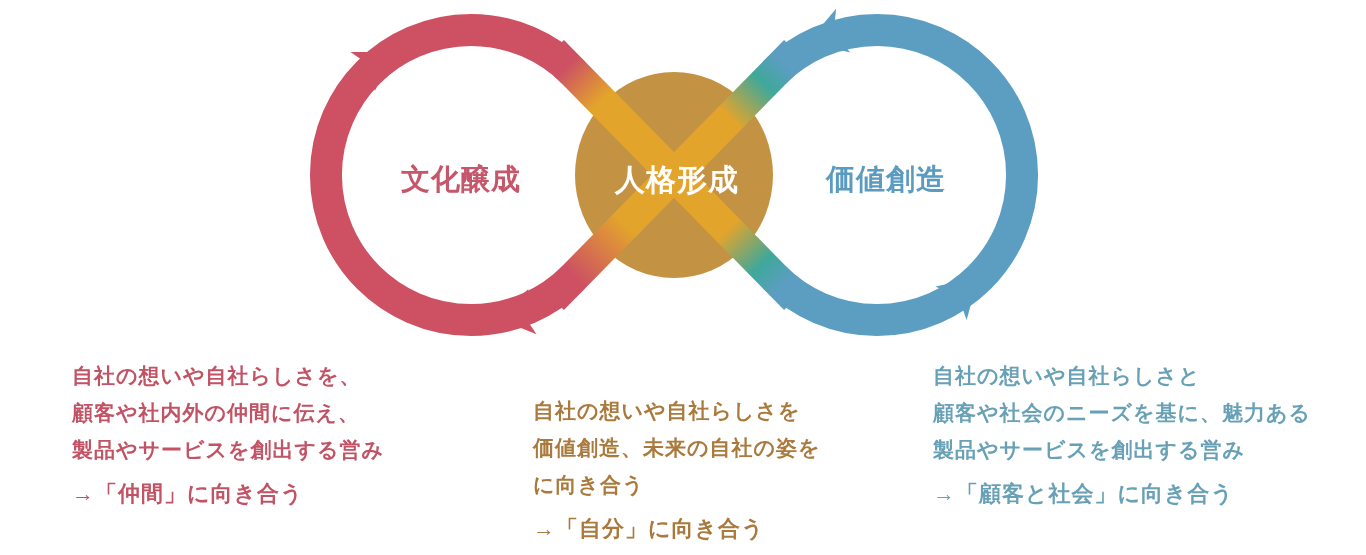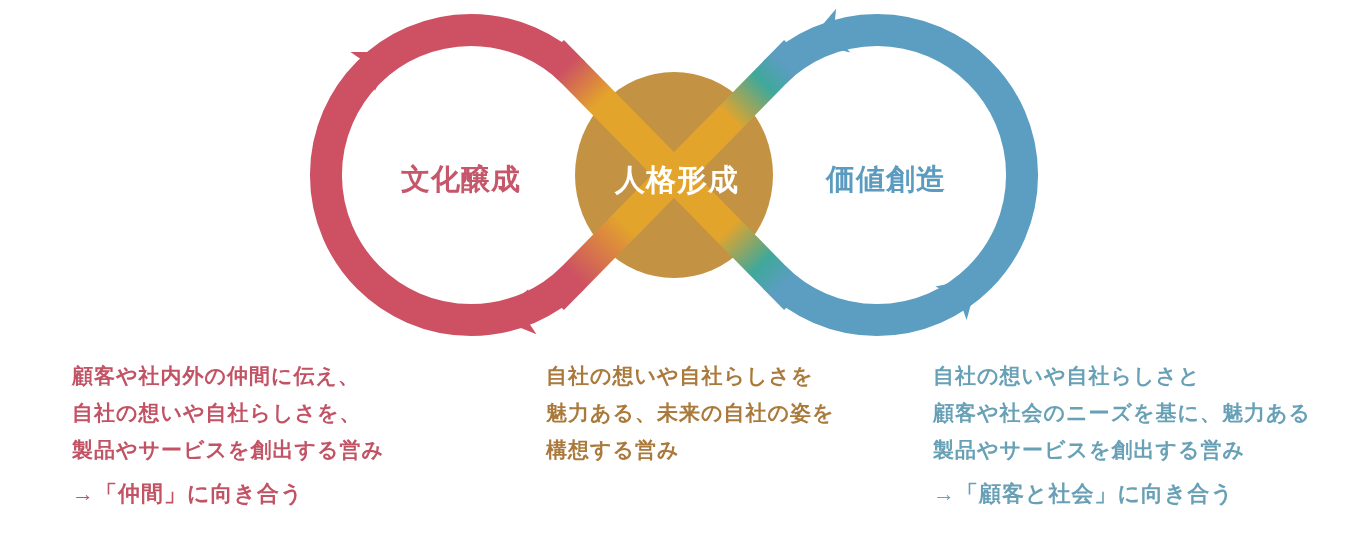--- a/index.html
+++ b/index.html
@@ -14,21 +14,21 @@
     font-weight:bold;font-size:29px;letter-spacing:1px;
   }
   .center-label{
     font-family:"Liberation Sans","DejaVu Sans",sans-serif;
     font-weight:bold;font-size:30px;letter-spacing:1px;fill:#ffffff;
   }
   .desc{position:absolute;top:357px;font-weight:bold;}
   .desc-line{font-size:21px;line-height:37px;letter-spacing:1px;white-space:nowrap;}
   .desc-conclusion{font-size:22px;line-height:44px;margin-top:4px;letter-spacing:1px;white-space:nowrap;}
   .desc-culture{left:72px;color:#c25365;}
-  .desc-self{left:546px;color:#aa7a3c;}
+  .desc-self{left:533px;color:#aa7a3c;margin-top:35px;}
   .desc-value{left:933px;color:#68a0b6;}
 </style>
 </head>
 <body>
 
 <div class="canvas">
 
   <svg class="diagram-svg" width="1366" height="360" viewBox="0 0 1366 360">
     <defs>
       <linearGradient id="gradRedToBlue" gradientUnits="userSpaceOnUse" x1="552.5" y1="51.2" x2="795.5" y2="298.8">
@@ -64,30 +64,31 @@
     <polygon points="0,0 -37,-23 -27,0 -37,23" fill="#cd5163" transform="translate(496,318) rotate(170)"></polygon>
     <polygon points="0,0 -37,-23 -27,0 -37,23" fill="#5c9dc2" transform="translate(808,42) rotate(162)"></polygon>
     <polygon points="0,0 -37,-23 -27,0 -37,23" fill="#5c9dc2" transform="translate(978,278) rotate(-43)"></polygon>
 
     <text class="loop-label" x="461" y="189" text-anchor="middle" fill="#c6566a">文化醸成</text>
     <text class="center-label" x="677" y="190" text-anchor="middle">人格形成</text>
     <text class="loop-label" x="886" y="189" text-anchor="middle" fill="#5b9bc0">価値創造</text>
   </svg>
 
   <div class="desc desc-culture">
+    <div class="desc-line">自社の想いや自社らしさを、</div>
     <div class="desc-line">顧客や社内外の仲間に伝え、</div>
-    <div class="desc-line">自社の想いや自社らしさを、</div>
     <div class="desc-line">製品やサービスを創出する営み</div>
     <div class="desc-conclusion">→「仲間」に向き合う</div>
   </div>
 
   <div class="desc desc-self">
     <div class="desc-line">自社の想いや自社らしさを</div>
-    <div class="desc-line">魅力ある、未来の自社の姿を</div>
-    <div class="desc-line">構想する営み</div>
+    <div class="desc-line">価値創造、未来の自社の姿を</div>
+    <div class="desc-line">に向き合う</div>
+    <div class="desc-conclusion">→「自分」に向き合う</div>
   </div>
 
   <div class="desc desc-value">
     <div class="desc-line">自社の想いや自社らしさと</div>
     <div class="desc-line">顧客や社会のニーズを基に、魅力ある</div>
     <div class="desc-line">製品やサービスを創出する営み</div>
     <div class="desc-conclusion">→「顧客と社会」に向き合う</div>
   </div>
 
 </div>

